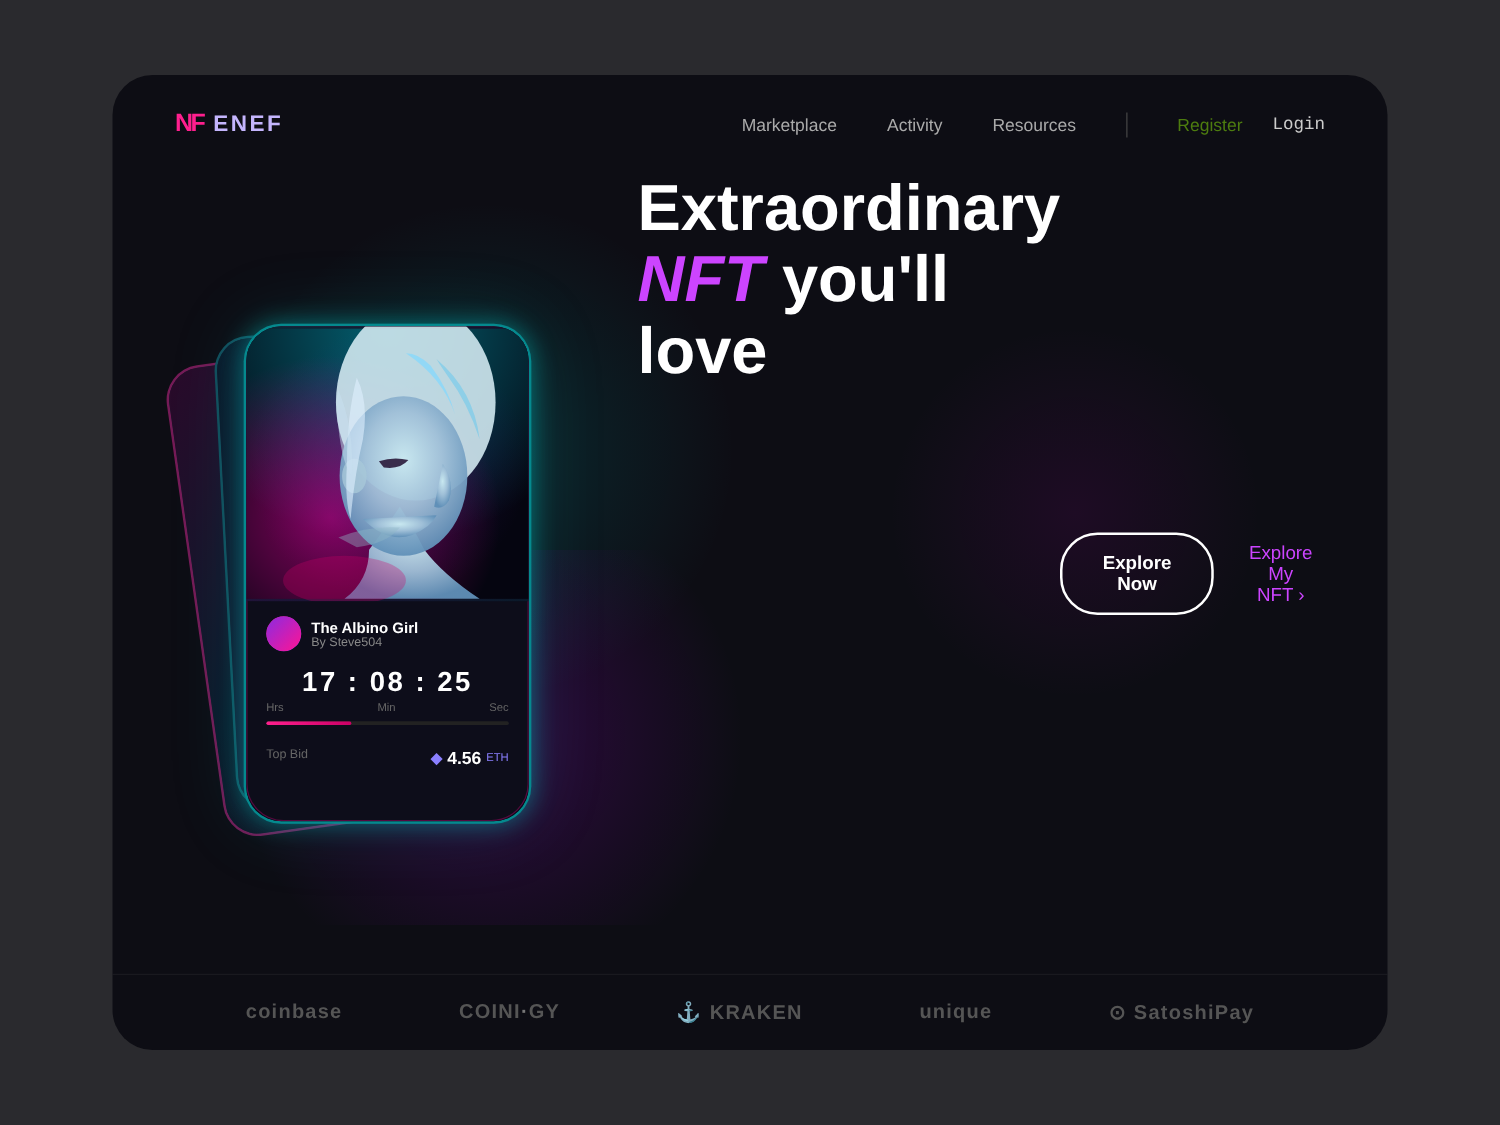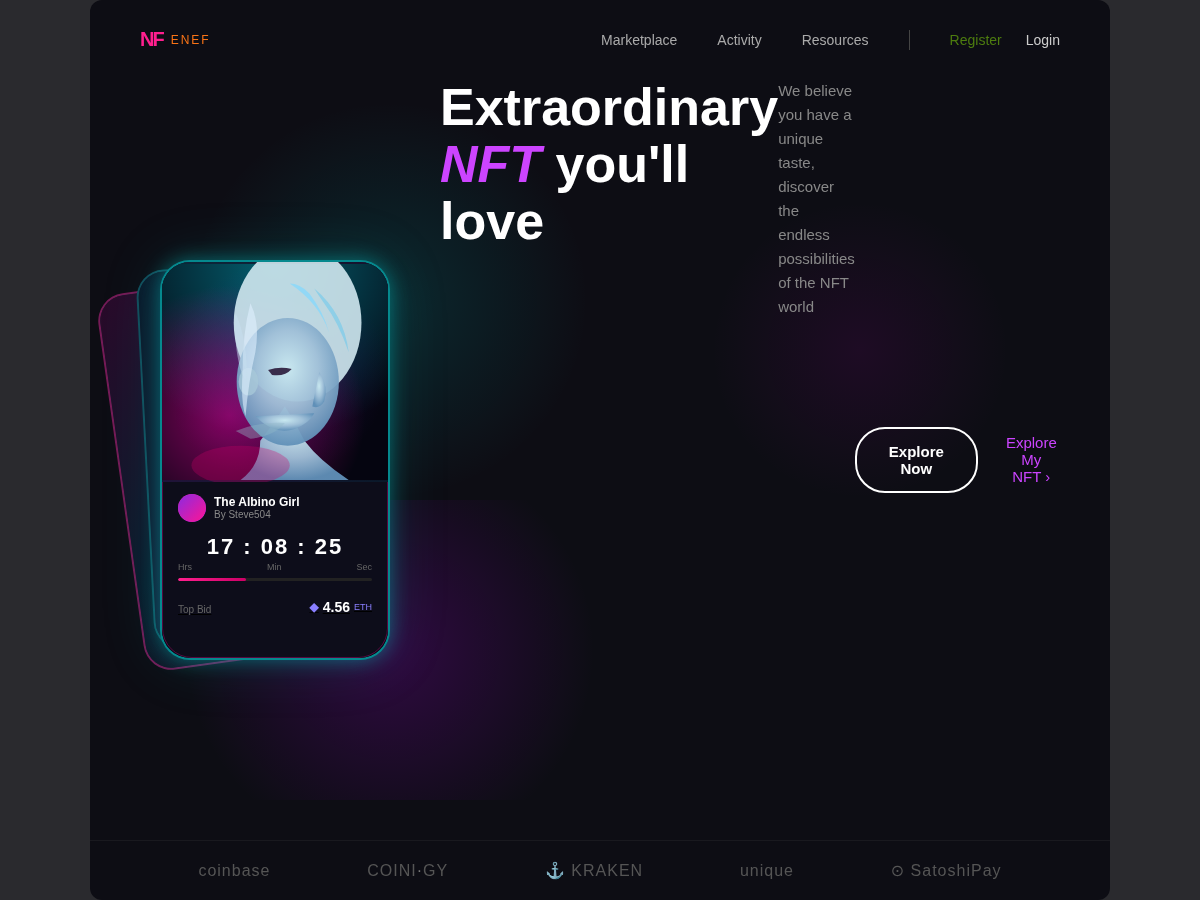--- a/index.html
+++ b/index.html
@@ -10,23 +10,23 @@
       background: #2a2a2e;
       display: flex;
       align-items: center;
       justify-content: center;
       font-family: 'Segoe UI', Arial, sans-serif;
       overflow: hidden;
     }
 
     .app-window {
       width: 1020px;
-      height: 900px;
+      height: 780px;
       background: #0d0d14;
-      border-radius: 12px;
+      border-radius: 32px;
       overflow: hidden;
       position: relative;
       display: flex;
       flex-direction: column;
     }
 
     
     .bg-glow-left {
       position: absolute;
       width: 400px;
@@ -74,23 +74,23 @@
     }
 
     .logo-icon {
       color: #ff1f8e;
       font-size: 20px;
       font-weight: 900;
       letter-spacing: -2px;
     }
 
     .logo-text {
-      color: #f97316;
-      font-size: 12px;
-      font-weight: 400;
+      color: #c4b5fd;
+      font-size: 18px;
+      font-weight: 700;
       letter-spacing: 2px;
     }
 
     .nav-links {
       display: flex;
       align-items: center;
       gap: 40px;
     }
 
     .nav-link {
@@ -119,20 +119,21 @@
       background: none;
       border: none;
     }
 
     .btn-login {
       color: #ccc;
       font-size: 14px;
       cursor: pointer;
       background: none;
       border: none;
+      font-family: Liberation Mono, monospace;
     }
 
     
     .main-content {
       display: flex;
       flex: 1;
       position: relative;
       z-index: 5;
     }
 
@@ -305,23 +306,22 @@
     .timer-progress-bar {
       height: 100%;
       width: 35%;
       background: linear-gradient(90deg, #ff1f8e, #cc0066);
       border-radius: 2px;
     }
 
     .bid-section {
       display: flex;
       justify-content: space-between;
-      align-items: flex-end;
+      align-items: flex-start;
       margin-top: 18px;
-      text-decoration: underline;
     }
 
     .bid-label {
       color: #666;
       font-size: 10px;
     }
 
     .bid-amount {
       display: flex;
       align-items: center;
@@ -408,21 +408,21 @@
       justify-content: space-around;
       padding: 20px 60px;
       position: relative;
       z-index: 5;
       border-top: 1px solid rgba(255,255,255,0.05);
     }
 
     .partner-logo {
       color: #555;
       font-size: 16px;
-      font-weight: 400;
+      font-weight: 700;
       letter-spacing: 1px;
       text-align: right;
     }
 
     .partner-logo .dot {
       color: #777;
     }
 
     
     .phone-main-glow {
@@ -572,21 +572,20 @@
         </div>
       </div>
     </div>
 
     <div class="right-section">
       <h1 class="hero-title">
         <span>Extraordinary</span><br>
         <span class="hero-nft">NFT</span>
         <span> you'll love</span>
       </h1>
-      <p class="hero-subtitle">We believe you have a unique taste, discover the endless possibilities of the NFT world</p>
       <div class="cta-buttons">
         <button class="btn-explore">Explore Now</button>
         <button class="btn-create">Explore My NFT ›</button>
       </div>
     </div>
   </div>
 
   <div class="partners-bar">
     <span class="partner-logo">coinbase</span>
     <span class="partner-logo">COINI<span class="dot">·</span>GY</span>

